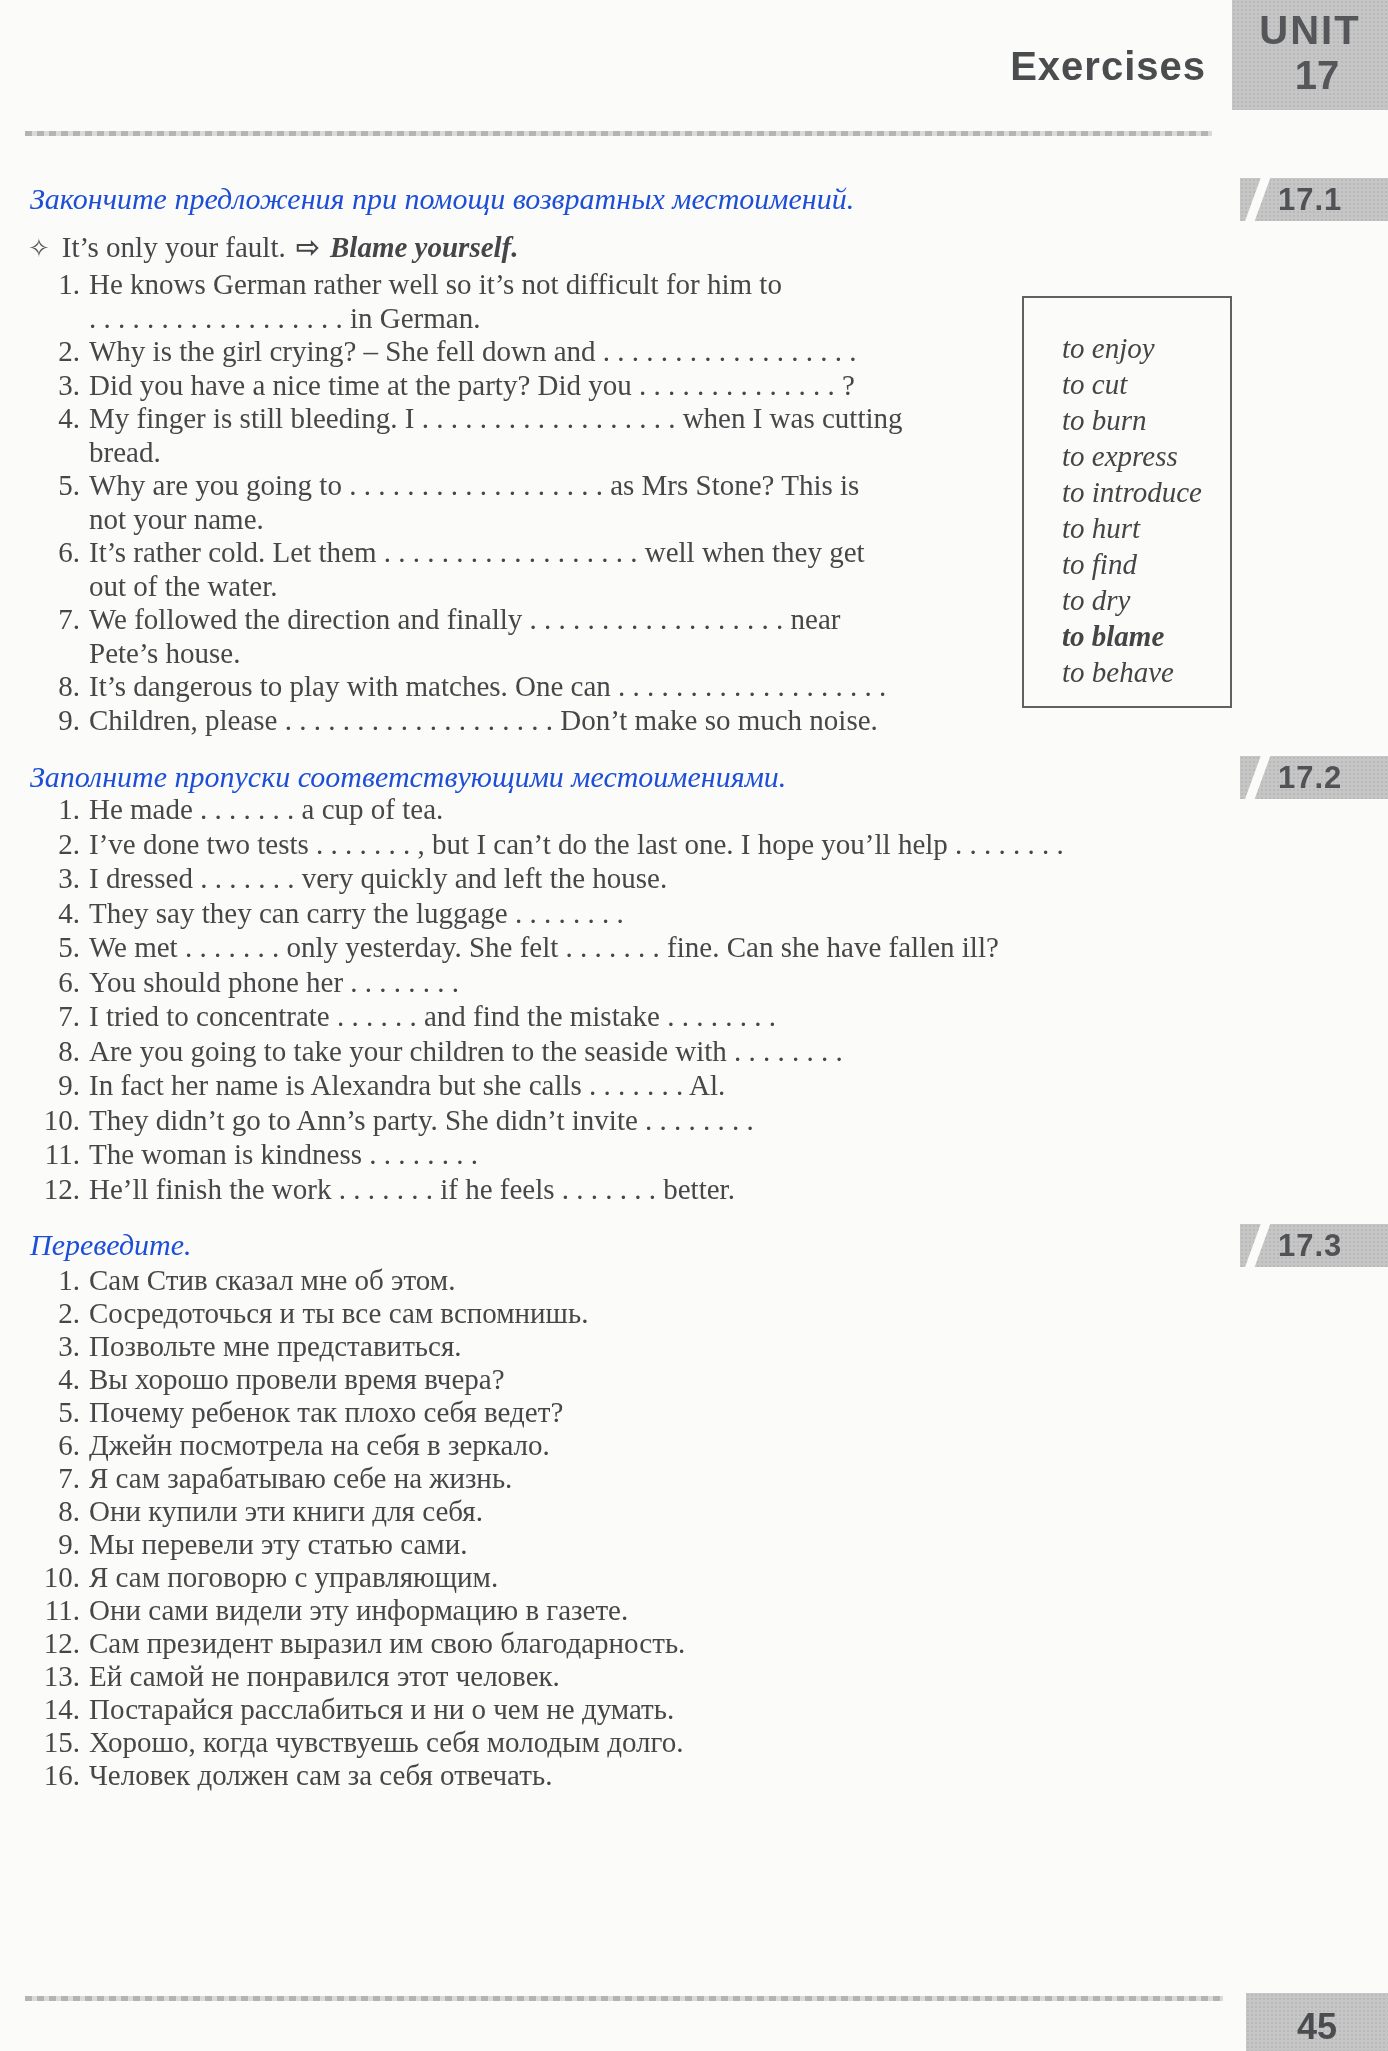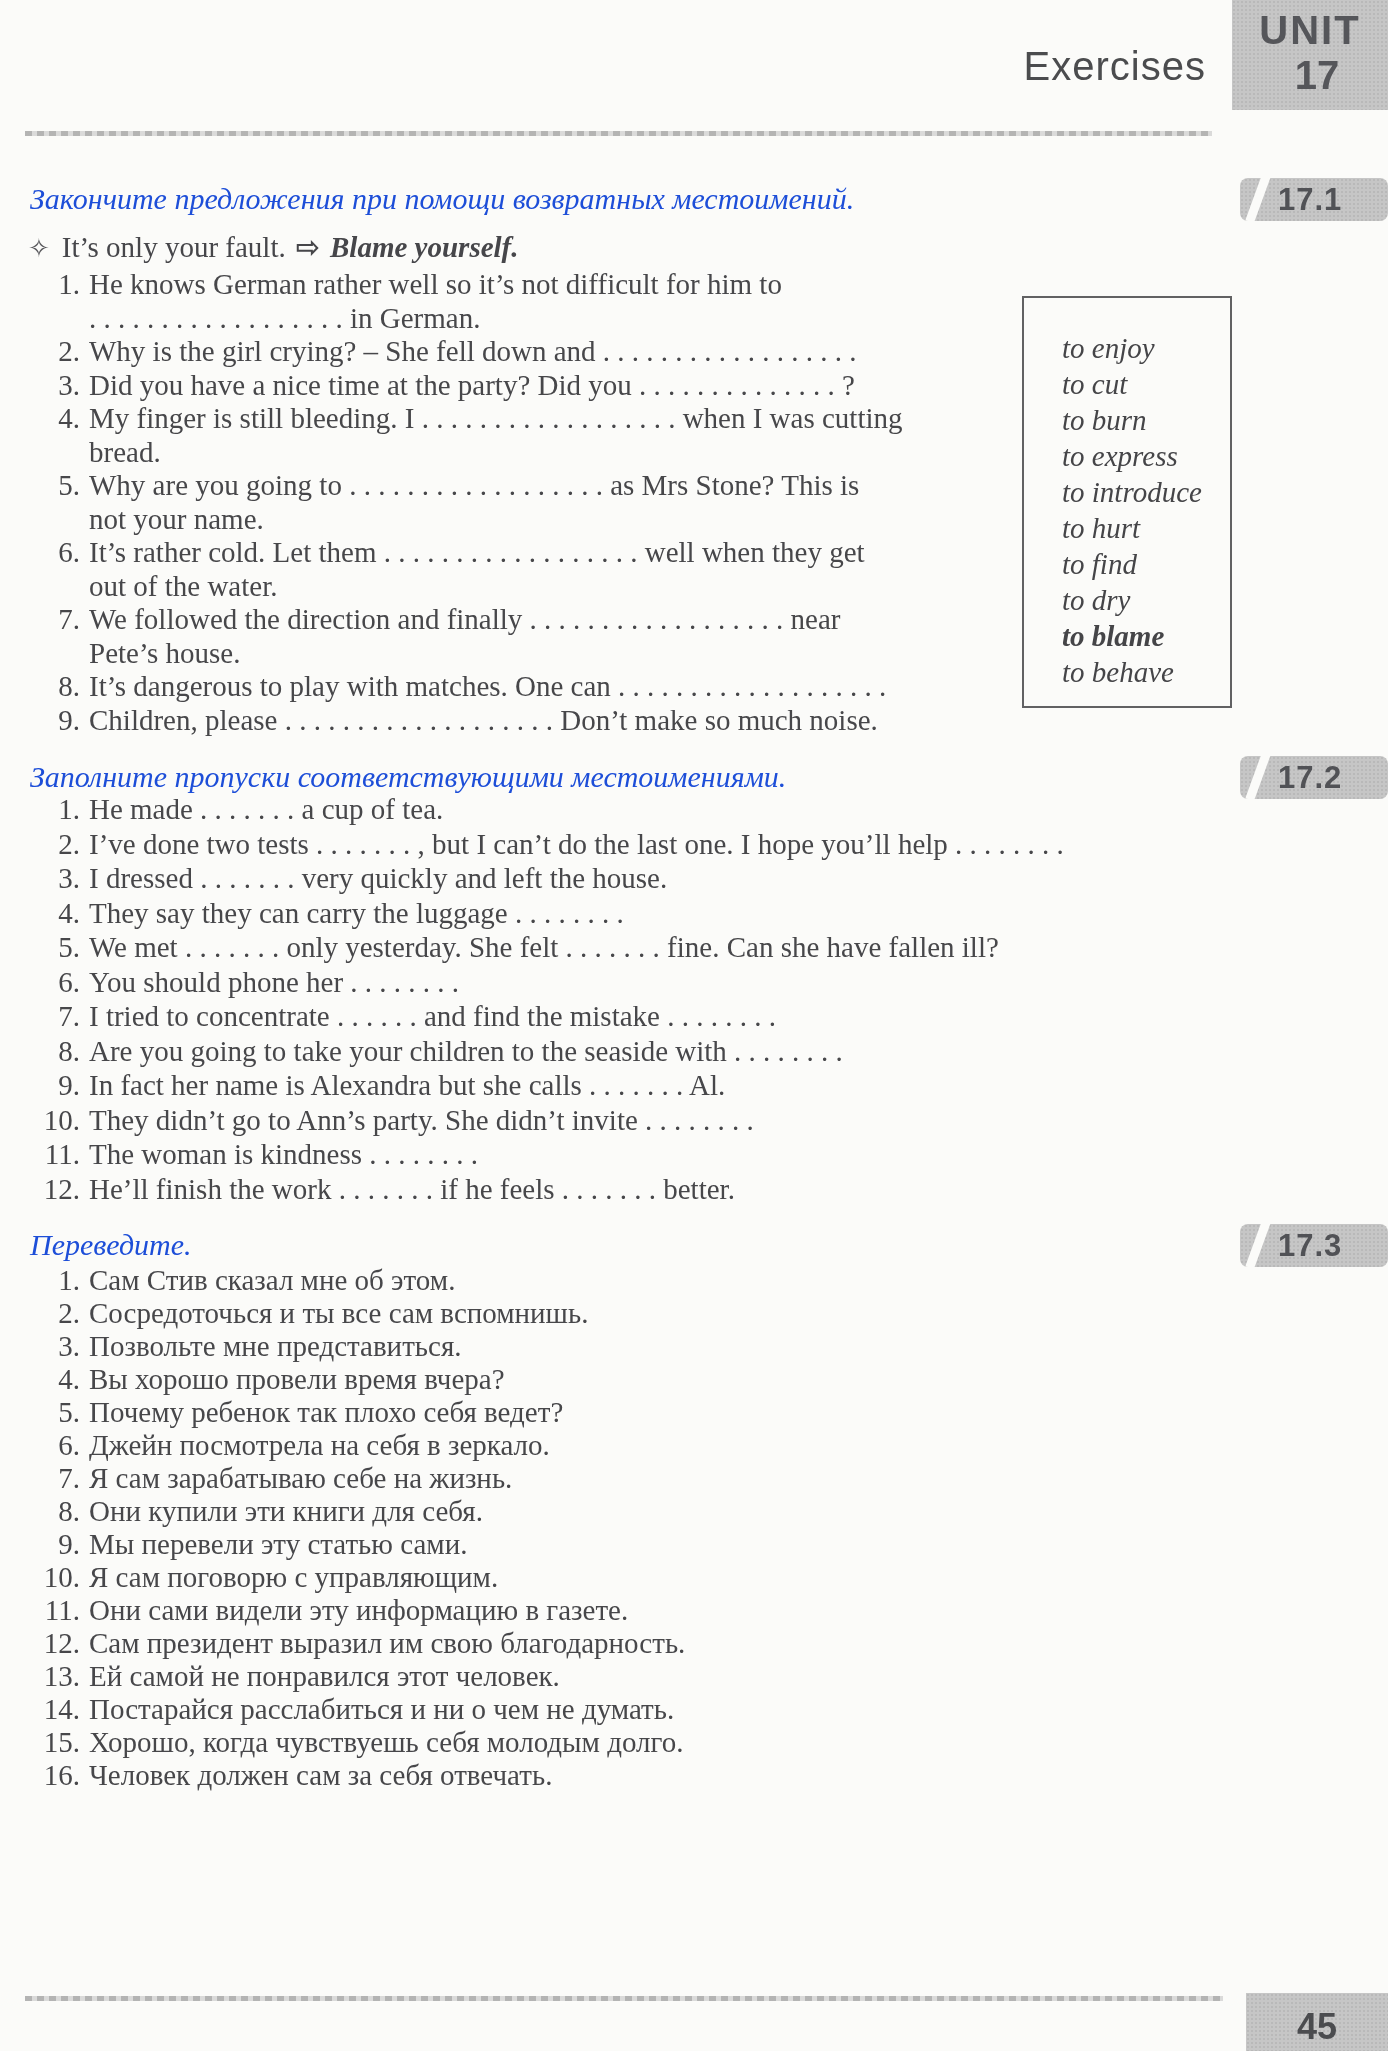--- a/index.html
+++ b/index.html
@@ -14,21 +14,21 @@
     background-color:var(--box-gray,#c6c6c6);
     background-image:radial-gradient(#b9b9b9 1px, transparent 1.2px);
     background-size:4px 4px;
     font-family:"Liberation Sans", sans-serif; font-weight:bold;
     color:#55565a; text-align:center;
   }
   .unit-box .unit-word { font-size:40px; margin-top:8px; letter-spacing:2px; }
   .unit-box .unit-num  { font-size:40px; margin-top:0px;padding-left:14px; }
   .exercises-title {
     position:absolute; top:44px; right:182px;
-    font-family:"Liberation Sans", sans-serif; font-weight:normal;
+    font-family:"Liberation Sans", sans-serif; font-weight:bold;
     font-size:40px; color:#4b4c4e; letter-spacing:1px;
   }
   .rule {
     position:absolute; height:5px;
     background:repeating-linear-gradient(90deg,#9c9c9c 0 7px,#cfcfcf 7px 12px);
     opacity:.75;
   }
   .rule.top    { top:131px; left:25px; width:1187px; }
   .rule.bottom { top:1996px; left:25px; width:1198px; }
 
@@ -36,21 +36,21 @@
   .section-head { position:absolute; left:30px; right:0; height:48px; }
   .instruction  { font-style:italic; font-size:30px; color:#1d4ed8; }
   .badge {
     position:absolute; right:0; top:-4px; width:148px; height:43px;
     background-color:var(--box-gray,#c6c6c6);
     background-image:radial-gradient(#b9b9b9 1px, transparent 1.2px);
     background-size:4px 4px;
     overflow:hidden; box-sizing:border-box;
     font-family:"Liberation Sans", sans-serif; font-weight:bold;
     font-size:31px; color:#515256; letter-spacing:1px;
-    display:flex; align-items:center; padding-left:38px;border-radius:8px;
+    display:flex; align-items:center; padding-left:38px;
   }
   .badge::before {
     content:""; position:absolute; left:13px; top:-9px; width:9px; height:62px;
     background:#fbfbf9; transform:rotate(20deg);
   }
 
   
   .example { position:absolute; left:28px; top:230px; font-size:29px; color:#46464a; }
   .star  { font-family:"DejaVu Sans", sans-serif; font-size:26px; margin-right:12px; color:#57575b; }
   .arrow { font-family:"DejaVu Sans", sans-serif; font-weight:bold; font-size:29px; margin:0 10px; color:#46464a; }

